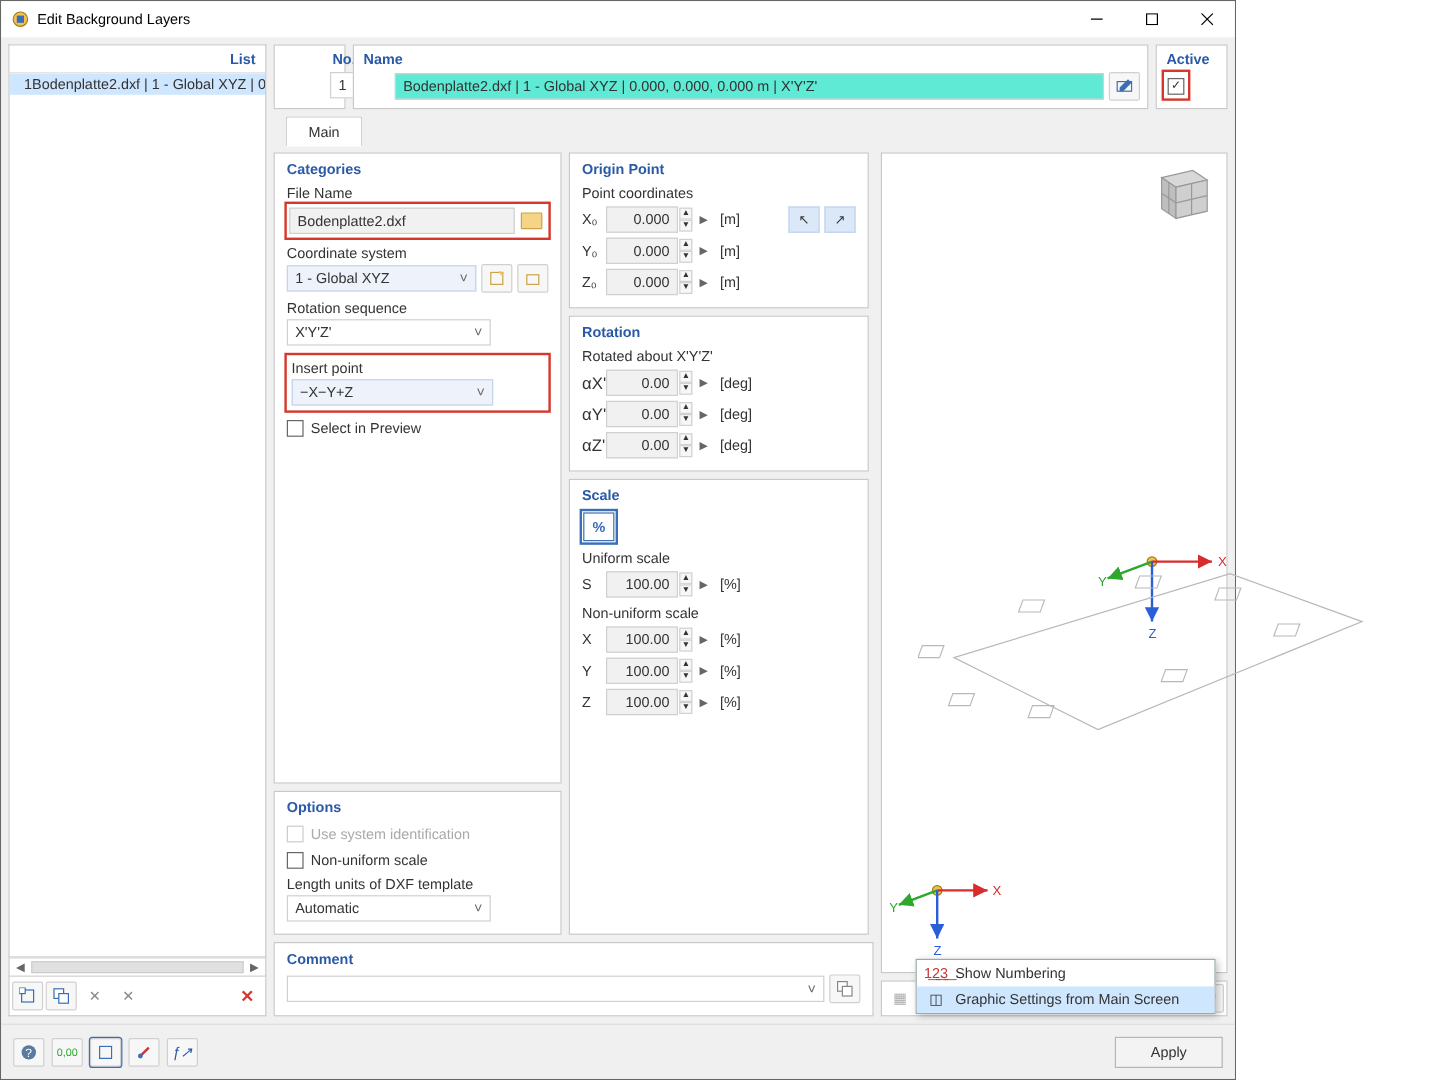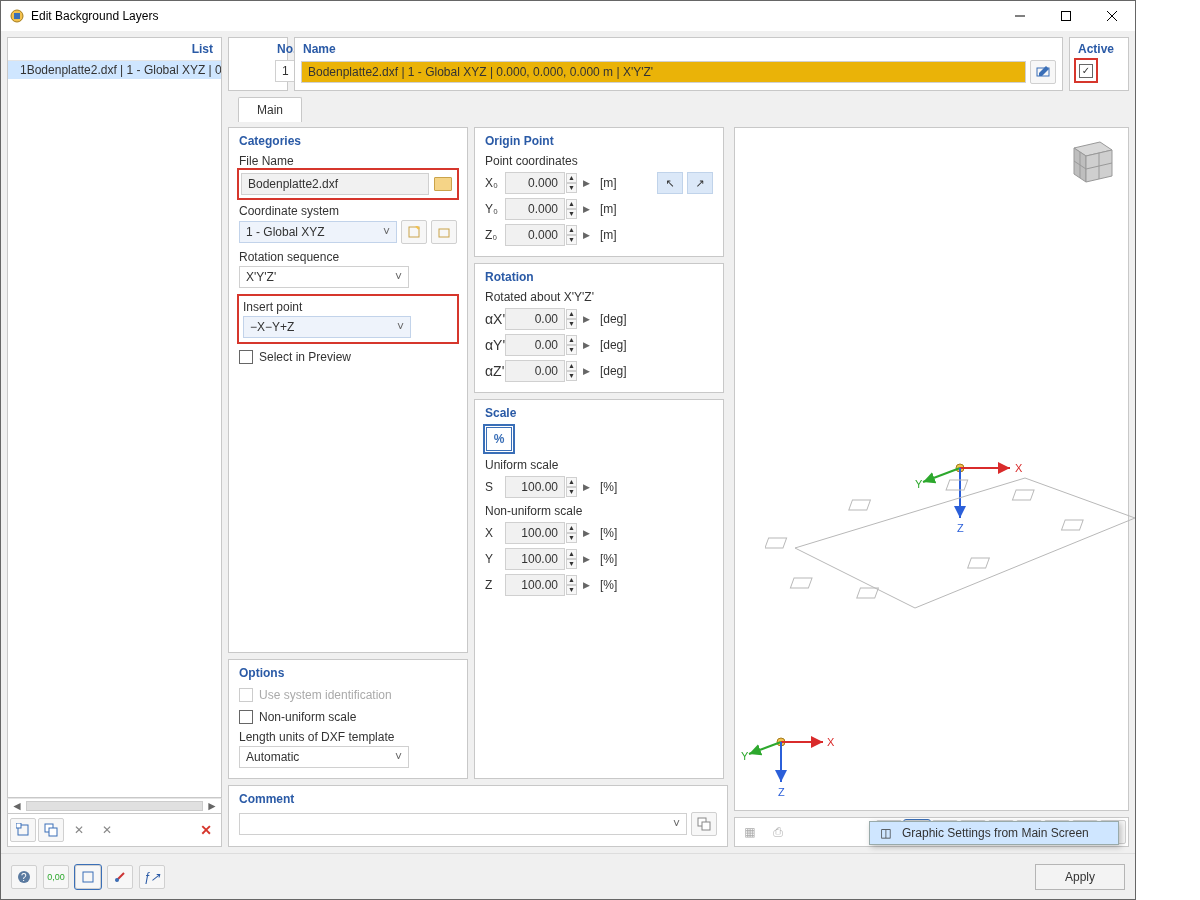--- a/index.html
+++ b/index.html
@@ -1,17 +1,17 @@
 <!DOCTYPE html>
 <html><head>
 <meta charset="utf-8">
 <style>
   * { box-sizing: border-box; }
   html,body { margin:0; padding:0; font-family: "Segoe UI", Tahoma, sans-serif; font-size:12px; color:#333; background:#fff; }
-  .window { width:1136px; height:900px; display:flex; flex-direction:column; border:1px solid #666; }
+  .window { width:1030px; height:900px; display:flex; flex-direction:column; border:1px solid #666; }
   .titlebar { height:30px; display:flex; align-items:center; padding:0 0 0 8px; background:#fff; }
   .titlebar .icon { width:16px; height:16px; margin-right:6px; }
   .titlebar .title { flex:1; font-size:12px; color:#000; }
   .titlebar .winbtns { display:flex; }
   .titlebar .winbtn { width:46px; height:30px; display:flex; align-items:center; justify-content:center; }
   .content { flex:1; display:flex; background:#f0f0f0; padding:6px; gap:6px; min-height:0; }
   
   .leftcol { width:215px; display:flex; flex-direction:column; }
   .panel { background:#fff; border:1px solid #c8c8c8; }
   .panelhdr { padding:4px 8px; color:#2a5aa6; font-weight:600; background:#fff; border-bottom:1px solid #e5e5e5;text-align:right;}
@@ -25,21 +25,21 @@
   .hscroll .arrow{ width:14px; text-align:center; color:#666;}
   .hscroll .thumb{ flex:1; height:10px; background:#e0e0e0; border:1px solid #ccc;}
   
   .rightcol { flex:1; display:flex; flex-direction:column; gap:6px; min-width:0;}
   .toprow { display:flex; gap:6px; }
   .numbox { width:60px;padding-left:40px; }
   .namebox { flex:1; }
   .activebox { width:60px; }
   .fldlabel { color:#2a5aa6; font-weight:600; padding:4px 8px 2px 8px; }
   .fldbody { padding:2px 6px 6px 6px; display:flex; align-items:center; gap:4px;}
-  .input-ro { background:#eab308; border:1px solid #d0d0d0; height:22px; padding:0 6px; display:flex; align-items:center; flex:1; }
+  .input-ro { background:#5eead4; border:1px solid #d0d0d0; height:22px; padding:0 6px; display:flex; align-items:center; flex:1;margin-left:28px; }
   .num-ro { background:#fff; border:1px solid #d0d0d0; height:22px; padding:0 6px; display:flex; align-items:center; justify-content:flex-end; width:46px;}
   .redframe { outline:2px solid #d6362c; }
   .checkbox { width:14px; height:14px; border:1px solid #666; display:inline-flex; align-items:center; justify-content:center; font-size:10px; }
   .checkbox.checked::after { content:"✓"; line-height:1; }
   .tabbar { display:flex; align-items:flex-end; padding-left:10px;}
   .tab { background:#fff; border:1px solid #c8c8c8; border-bottom:none; padding:5px 18px 5px 18px; font-size:12px; color:#333; border-radius:2px 2px 0 0; margin-bottom:-1px;}
   .mainarea { flex:1; display:flex; gap:6px; min-height:0;}
   .midcol { display:flex; flex-direction:column; gap:6px; width:500px;}
   .midsplit { display:flex; gap:6px; flex:1;}
   .catcol { width:240px; display:flex; flex-direction:column; gap:6px;}
@@ -501,20 +501,24 @@
             <span class="iconbtn axis-btn" style="color:#2b5fd9;">↕Z</span>
             <span class="iconbtn dd">▧</span>
             <span class="iconbtn dd">◫</span>
             <span class="iconbtn dd">⎙</span>
             <span class="iconbtn">
                 <span class="red-x" style="font-size:12px;">⤾</span>
               </span>
           </div>
 
           <div class="popup">
+            <div class="mi">
+              <span class="ic" style="color:#c33;">1͟2͟3͟</span>
+              <span>Show Numbering</span>
+            </div>
             <div class="mi hl">
               <span class="ic">◫</span>
               <span>Graphic Settings from Main Screen</span>
             </div>
           </div>
         </div>
       </div>
     </div>
   </div>
 

